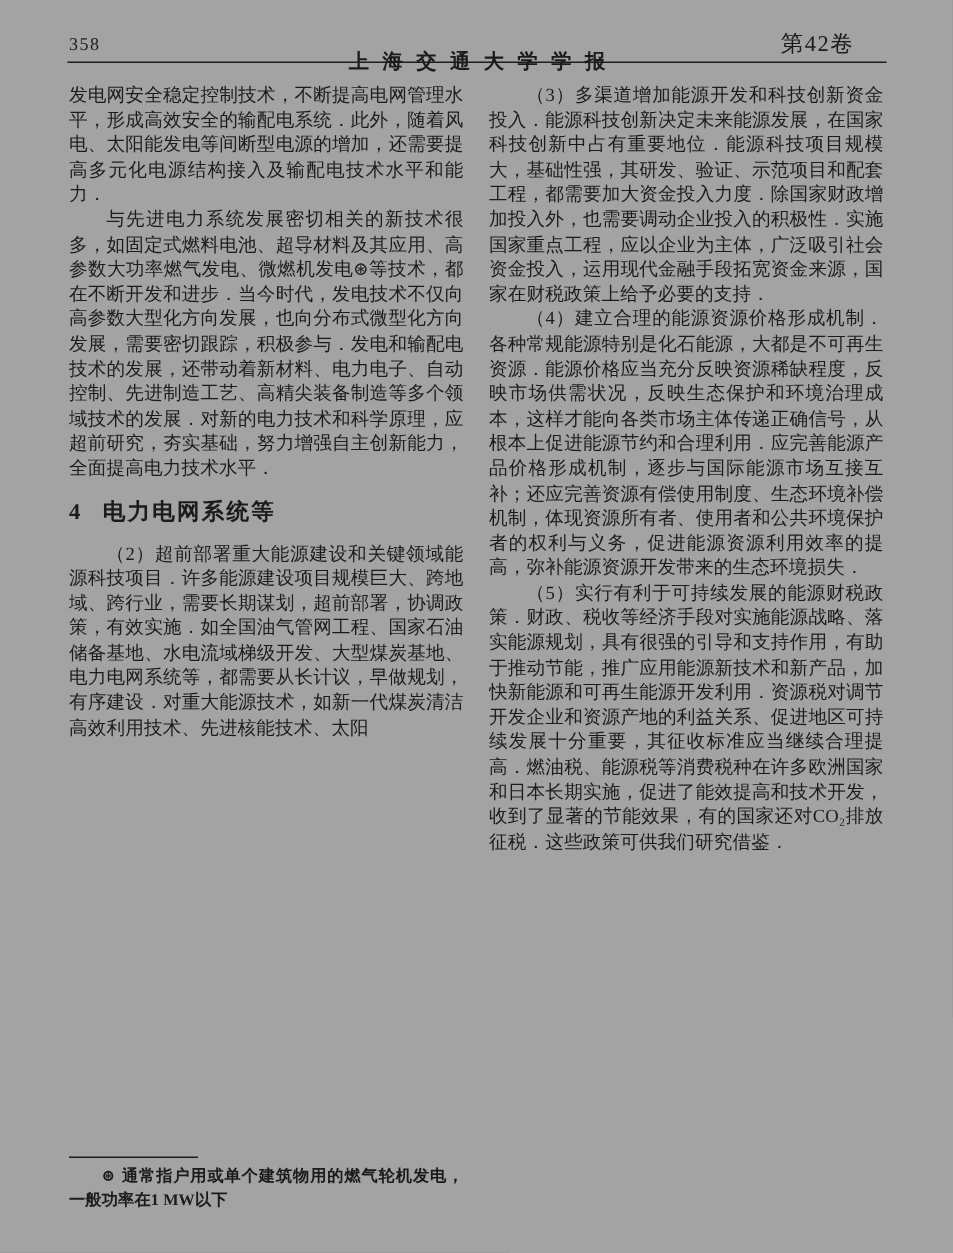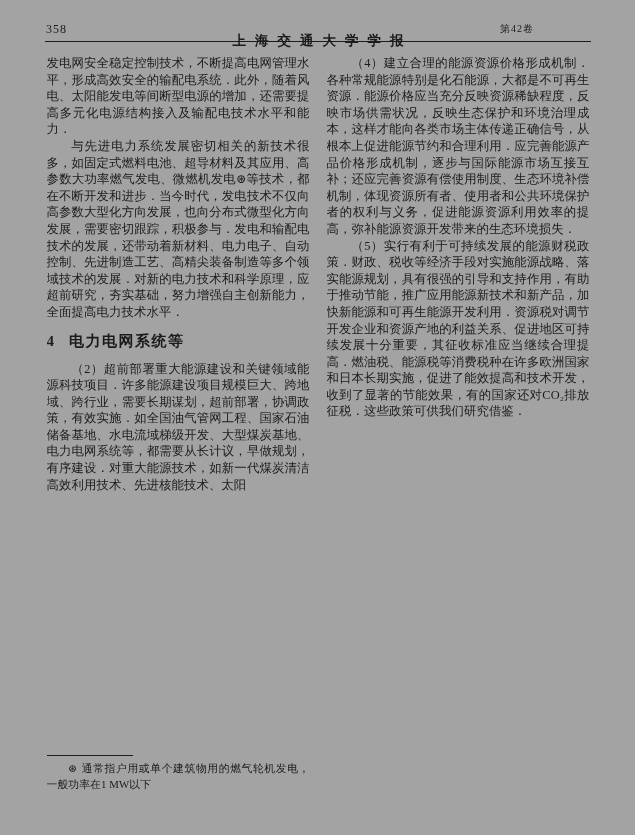--- a/index.html
+++ b/index.html
@@ -28,33 +28,33 @@
     font-size:12px;letter-spacing:1px;width:90px;flex:0 0 auto;
   }
   .journal-title{
     flex:1 1 auto;text-align:center;
     font-size:13.5px;font-weight:bold;
     letter-spacing:9px;text-indent:9px;
     white-space:nowrap;
     margin-top:24px;
   }
   .volume{
-    width:90px;flex:0 0 auto;text-align:left;
-    font-size:10px;letter-spacing:1px;
+    width:90px;flex:0 0 auto;text-align:center;
+    font-size:15px;letter-spacing:1px;
   }
   .head-rule{
     position:absolute;
     left:45px;right:44px;top:41px;
     border-top:1.6px solid #1c1c1c;
   }
   
   .columns{
     position:absolute;
     left:46px;right:45px;top:55px;bottom:10px;
-    display:flex;gap:17px;justify-content:center;
+    display:flex;gap:17px;
   }
   .col{
     width:263px;flex:0 0 auto;
     position:relative;
     overflow:hidden;
   }
   .col-left{height:770px;}
   .col-right{height:756px;}
   .body-text p{
     margin:0;
@@ -72,21 +72,21 @@
     display:flex;align-items:baseline;
     margin:11px 0 10px 0;
     font-weight:bold;
     font-size:15px;
     letter-spacing:1.5px;
   }
   .section-heading .sec-num{margin-right:15px;letter-spacing:0;}
   
   .footnote{
     position:absolute;
-    left:0;right:0;bottom:33px;
+    left:0;right:0;bottom:17px;font-weight:bold;
   }
   .footnote-rule{
     width:86px;
     border-top:1.2px solid #1c1c1c;
     margin-bottom:5px;
   }
   .footnote p{
     margin:0;
     font-size:10.8px;
     line-height:15.5px;
@@ -122,19 +122,20 @@
 
       <p class="indent">（2）超前部署重大能源建设和关键领域能源科技项目．许多能源建设项目规模巨大、跨地域、跨行业，需要长期谋划，超前部署，协调政策，有效实施．如全国油气管网工程、国家石油储备基地、水电流域梯级开发、大型煤炭基地、电力电网系统等，都需要从长计议，早做规划，有序建设．对重大能源技术，如新一代煤炭清洁高效利用技术、先进核能技术、太阳</p>
 
       <div class="footnote">
         <div class="footnote-rule"></div>
         <p><span class="fn-marker">⊛</span><span>通常指户用或单个建筑物用的燃气轮机发电，一般功率在1 MW以下</span></p>
       </div>
     </div>
 
     <div class="col col-right body-text">
+      <p class="indent">（3）多渠道增加能源开发和科技创新资金投入．能源科技创新决定未来能源发展，在国家科技创新中占有重要地位．能源科技项目规模大，基础性强，其研发、验证、示范项目和配套工程，都需要加大资金投入力度．除国家财政增加投入外，也需要调动企业投入的积极性．实施国家重点工程，应以企业为主体，广泛吸引社会资金投入，运用现代金融手段拓宽资金来源，国家在财税政策上给予必要的支持．</p>
       <p class="indent">（4）建立合理的能源资源价格形成机制．各种常规能源特别是化石能源，大都是不可再生资源．能源价格应当充分反映资源稀缺程度，反映市场供需状况，反映生态保护和环境治理成本，这样才能向各类市场主体传递正确信号，从根本上促进能源节约和合理利用．应完善能源产品价格形成机制，逐步与国际能源市场互接互补；还应完善资源有偿使用制度、生态环境补偿机制，体现资源所有者、使用者和公共环境保护者的权利与义务，促进能源资源利用效率的提高，弥补能源资源开发带来的生态环境损失．</p>
       <p class="indent">（5）实行有利于可持续发展的能源财税政策．财政、税收等经济手段对实施能源战略、落实能源规划，具有很强的引导和支持作用，有助于推动节能，推广应用能源新技术和新产品，加快新能源和可再生能源开发利用．资源税对调节开发企业和资源产地的利益关系、促进地区可持续发展十分重要，其征收标准应当继续合理提高．燃油税、能源税等消费税种在许多欧洲国家和日本长期实施，促进了能效提高和技术开发，收到了显著的节能效果，有的国家还对CO₂排放征税．这些政策可供我们研究借鉴．</p>
 
     </div>
 
   </div>
 </div>
 
 </body></html>

